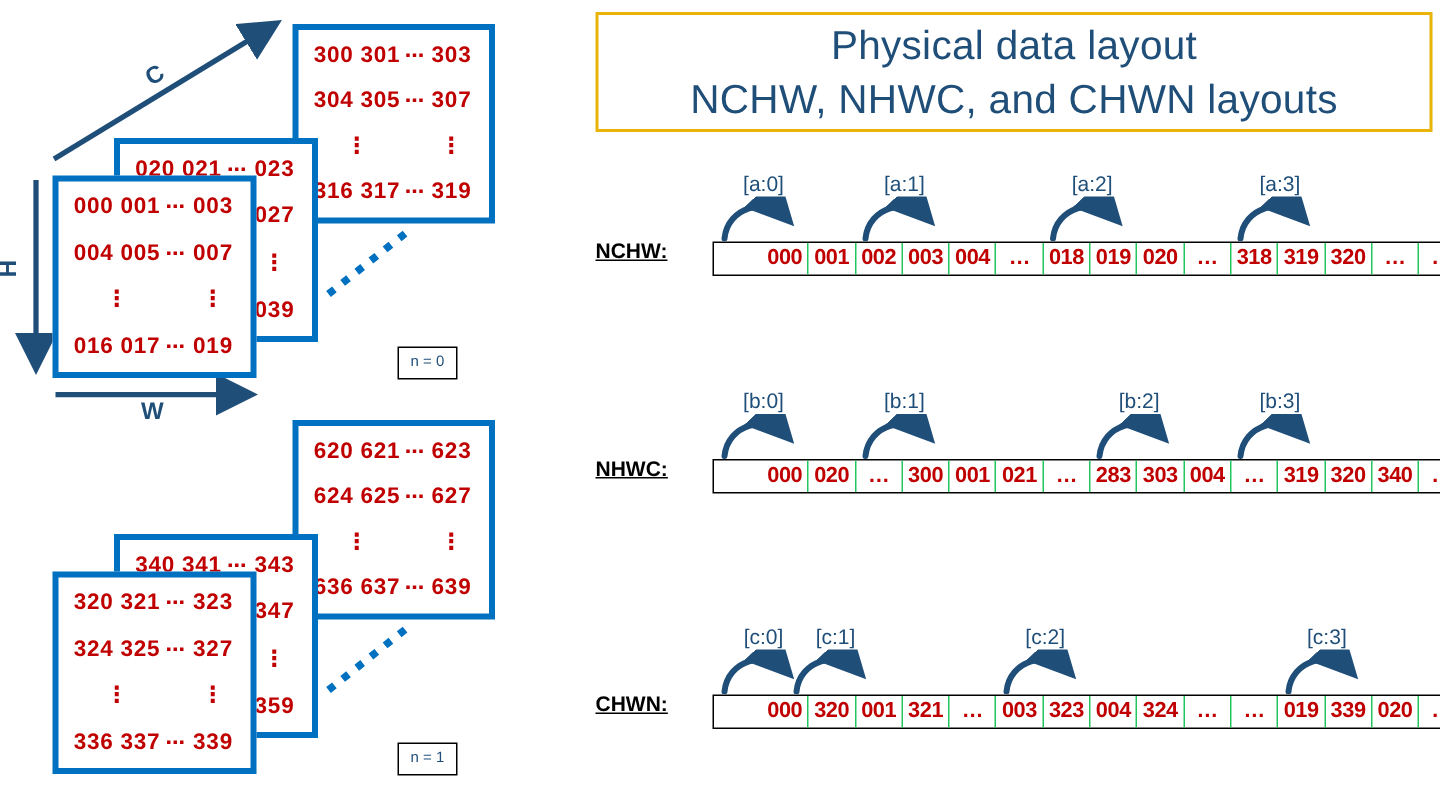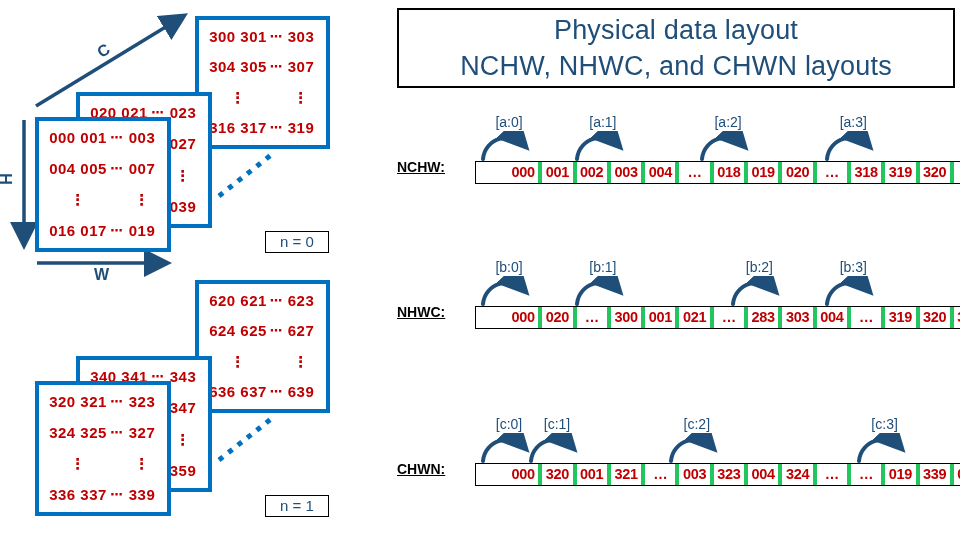--- a/index.html
+++ b/index.html
@@ -9,37 +9,37 @@
 
   
   .mbox{position:absolute;background:#fff;border:4px solid #0070C0;box-sizing:border-box;
     display:flex;flex-direction:column;justify-content:space-between;padding:5px 8px;}
   .mrow{display:flex;align-items:flex-end;height:24px;line-height:24px;
     color:#C00000;font-size:15px;font-weight:bold;letter-spacing:.5px;white-space:pre;}
   .ml{width:62px;text-align:center;flex:0 0 auto;}
   .mm{flex:1;text-align:center;font-size:13px;}
   .mr{width:34px;text-align:center;flex:0 0 auto;}
   .back{z-index:1;} .middle{z-index:2;} .front{z-index:3;}
-  .nbox{position:absolute;width:64px;height:22px;border:1.5px solid #000;box-sizing:border-box;
-    color:#1F4E79;font-size:15px;text-align:center;line-height:19px;background:#fff;z-index:4;}
+  .nbox{position:absolute;width:40px;height:22px;border:1.5px solid #000;box-sizing:border-box;
+    color:#1F4E79;font-size:10px;text-align:center;line-height:19px;background:#fff;z-index:4;}
   .axis-label{position:absolute;color:#1F4E79;font-size:16px;font-weight:bold;z-index:5;}
 
   
-  #title-box{left:397px;top:8px;width:558px;height:80px;border:2px solid #000000;box-sizing:border-box;
+  #title-box{left:397px;top:8px;width:558px;height:80px;border:2px solid #eab308;box-sizing:border-box;
     display:flex;flex-direction:column;justify-content:center;text-align:center;}
   .title-line{color:#1F4E79;font-size:27px;line-height:36px;letter-spacing:.2px;}
 
   .mem-row{position:absolute;left:397px;width:560px;height:72px;}
   .mem-label{position:absolute;left:0;top:44px;font-size:14px;font-weight:bold;
     text-decoration:underline;color:#000;}
   .cells-area{position:absolute;left:78px;top:0;width:479px;height:72px;}
   .mem-cells{position:absolute;left:0;top:46px;display:flex;border:1.5px solid #000;background:#fff;padding-left:32px;}
   .mem-cell{flex:0 0 30.3px;height:21px;line-height:21px;text-align:center;
     color:#C00000;font-size:14.5px;font-weight:bold;letter-spacing:-.3px;overflow:hidden;}
-  .mem-cell + .mem-cell{border-left:4px solid #22c55e;}
+  .mem-cell + .mem-cell{border-left:1px solid #22c55e;}
   .arc-unit{position:absolute;top:0;width:66px;height:46px;}
   .arc-label{position:absolute;top:-1px;width:66px;text-align:center;color:#1F4E79;font-size:14px;}
   .arc-svg{position:absolute;left:0;top:16px;}
   .arcpath{fill:none;stroke:#1F4E79;stroke-width:4;stroke-linecap:round;}
 </style>
 </head>
 <body>
 
 <div id="stage">
 

